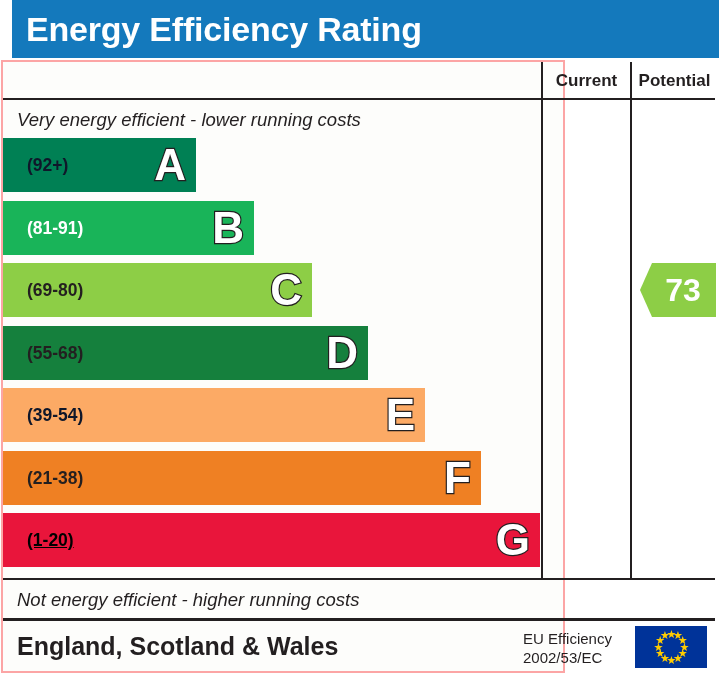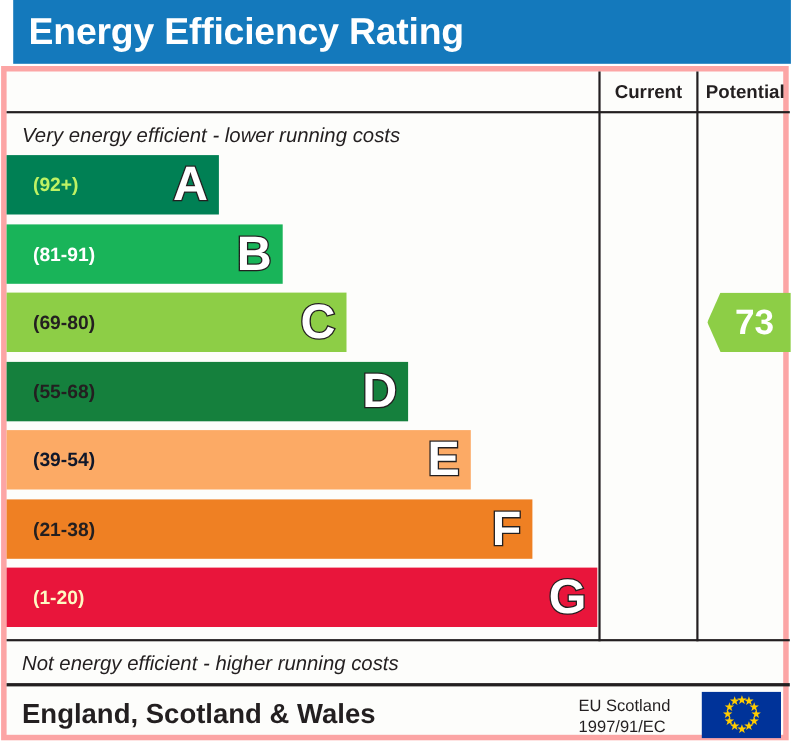--- a/index.html
+++ b/index.html
@@ -5,21 +5,21 @@
   html,body{margin:0;padding:0;background:#fff;}
   body{width:719px;height:675px;font-family:"Liberation Sans",sans-serif;-webkit-font-smoothing:antialiased;}
 
   #epc{position:relative;width:719px;height:675px;box-sizing:border-box;overflow:hidden;}
 
   
   .titlebar{position:absolute;left:0;top:0;width:719px;height:58px;background:#1479BC;box-sizing:border-box;margin-left:12px;}
   .titlebar .title{position:absolute;left:14px;top:6px;font-size:34px;font-weight:bold;color:#ffffff;letter-spacing:-0.2px;line-height:46px;white-space:nowrap;}
 
   
-  .frame{position:absolute;left:1px;top:60px;width:716px;height:613px;border:5px solid #fca5a5;box-sizing:border-box;background:#fdfdfb;}
+  .frame{position:absolute;left:1px;top:60px;width:564px;height:613px;border:2px solid #fca5a5;box-sizing:border-box;background:#fdfdfb;}
 
   
   .hdr-row{position:absolute;left:0;top:0;width:712px;height:38px;border-bottom:2px solid #231f20;box-sizing:border-box;}
   .col-div{position:absolute;top:0;width:2px;background:#231f20;}
   .col-div.c1{left:538px;height:518px;}
   .col-div.c2{left:627px;height:518px;}
 
   .col-hdr{position:absolute;top:0;height:38px;line-height:38px;text-align:center;font-size:17px;font-weight:bold;color:#231f20;}
   .col-hdr.current{left:540px;width:87px;}
   .col-hdr.potential{left:629px;width:85px;}
@@ -71,21 +71,21 @@
     <div class="col-div c1"></div>
     <div class="col-div c2"></div>
 
     <div class="col-hdr current">Current</div>
     <div class="col-hdr potential">Potential</div>
 
     <div class="cap top">Very energy efficient - lower running costs</div>
 
     <div class="bands">
         <div class="band" style="top: 0px; width: 193px; background: rgb(0, 128, 84);">
-          <div class="range" style="color: #bef264;">(92+)</div>
+          <div class="range" style="color: #0f172a;">(92+)</div>
           <div class="letter">A</div>
         </div>
         <div class="band" style="top: 62.5px; width: 251px; background: rgb(25, 180, 89);">
           <div class="range" style="color: rgb(255, 255, 255);">(81-91)</div>
           <div class="letter">B</div>
         </div>
         <div class="band dark-label" style="top: 125px; width: 309px; background: rgb(141, 206, 70);">
           <div class="range" style="color: rgb(35, 31, 32);">(69-80)</div>
           <div class="letter">C</div>
         </div>
@@ -95,38 +95,38 @@
         </div>
         <div class="band dark-label" style="top: 250px; width: 422px; background: rgb(252, 170, 101);">
           <div class="range" style="color: #0f172a;">(39-54)</div>
           <div class="letter">E</div>
         </div>
         <div class="band dark-label" style="top: 312.5px; width: 478px; background: rgb(239, 128, 35);">
           <div class="range" style="color: rgb(35, 31, 32);">(21-38)</div>
           <div class="letter">F</div>
         </div>
         <div class="band dark-label" style="top: 375px; width: 537px; background: rgb(233, 21, 59);">
-          <div class="range" style="color: #fef9c3;">(1-20)</div>
+          <div class="range" style="color: #000000; text-decoration: underline;">(1-20)</div>
           <div class="letter">G</div>
         </div>
       </div>
 
     <div class="rating" id="rating-potential" style="background: rgb(141, 206, 70); left: 637px; width: 76px; top: 201px;">
       <span>73</span>
     </div>
 
     <div class="bot-sep"></div>
     <div class="cap bot">Not energy efficient - higher running costs</div>
     <div class="foot-sep"></div>
 
     <div class="footer">
       <div class="region">England, Scotland &amp; Wales</div>
       <div class="dir">
-        <div>EU Scotland</div>
-        <div>1997/91/EC</div>
+        <div>EU Efficiency</div>
+        <div>2002/53/EC</div>
       </div>
       <div class="euflag" id="euflag">
           <div class="star" style="left: 31.5px; top: 3.5px;">★</div>
           <div class="star" style="left: 38px; top: 5.24167px;">★</div>
           <div class="star" style="left: 42.7583px; top: 10px;">★</div>
           <div class="star" style="left: 44.5px; top: 16.5px;">★</div>
           <div class="star" style="left: 42.7583px; top: 23px;">★</div>
           <div class="star" style="left: 38px; top: 27.7583px;">★</div>
           <div class="star" style="left: 31.5px; top: 29.5px;">★</div>
           <div class="star" style="left: 25px; top: 27.7583px;">★</div>

